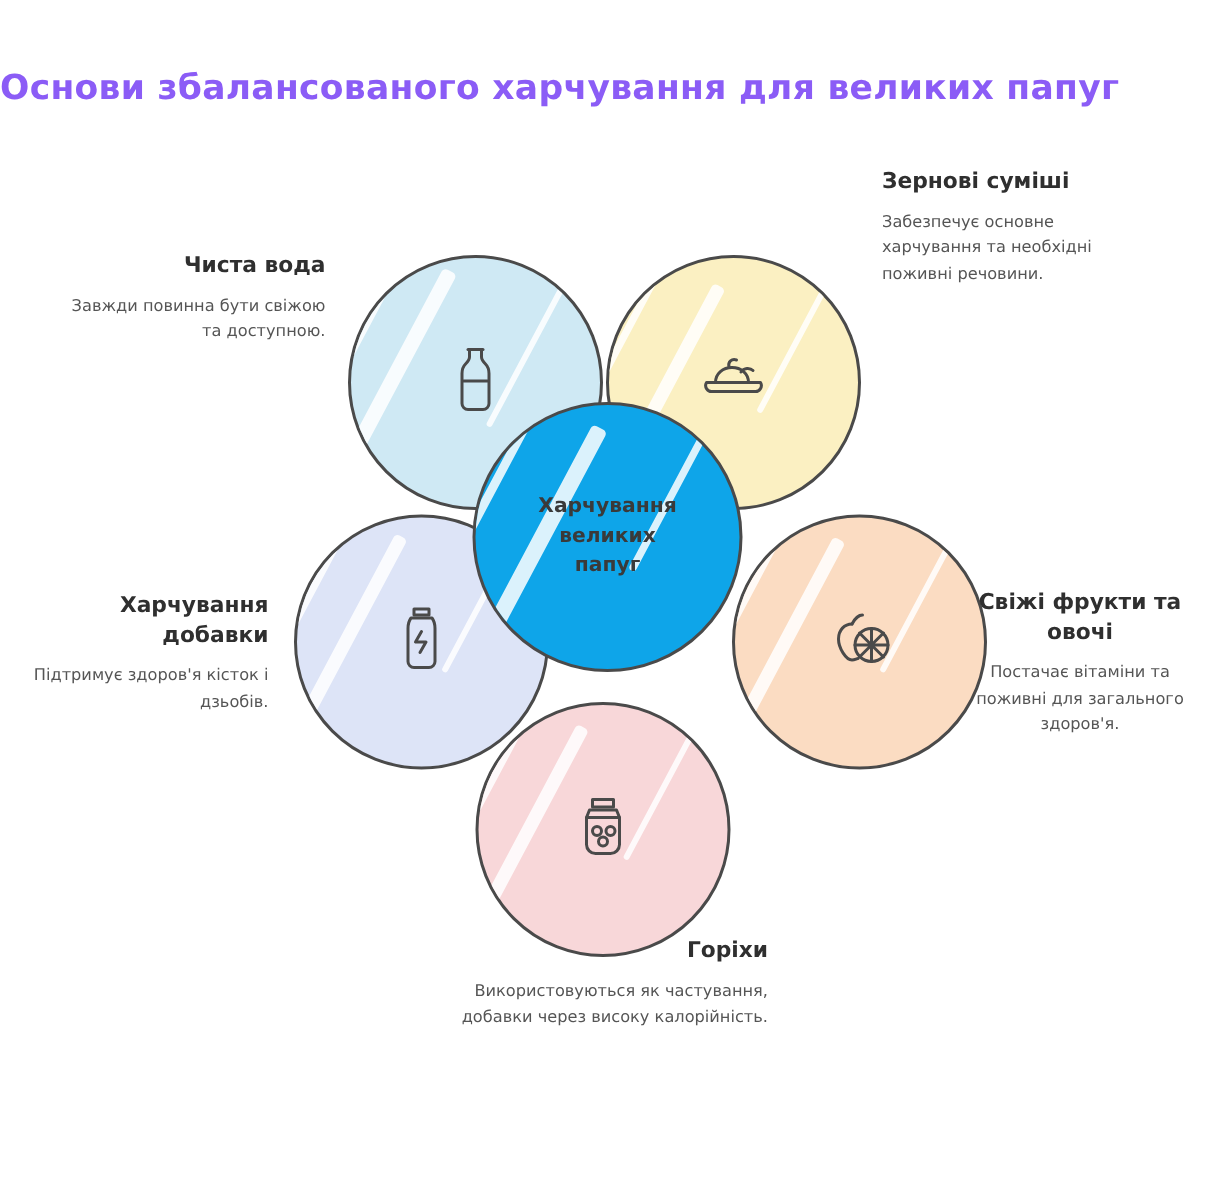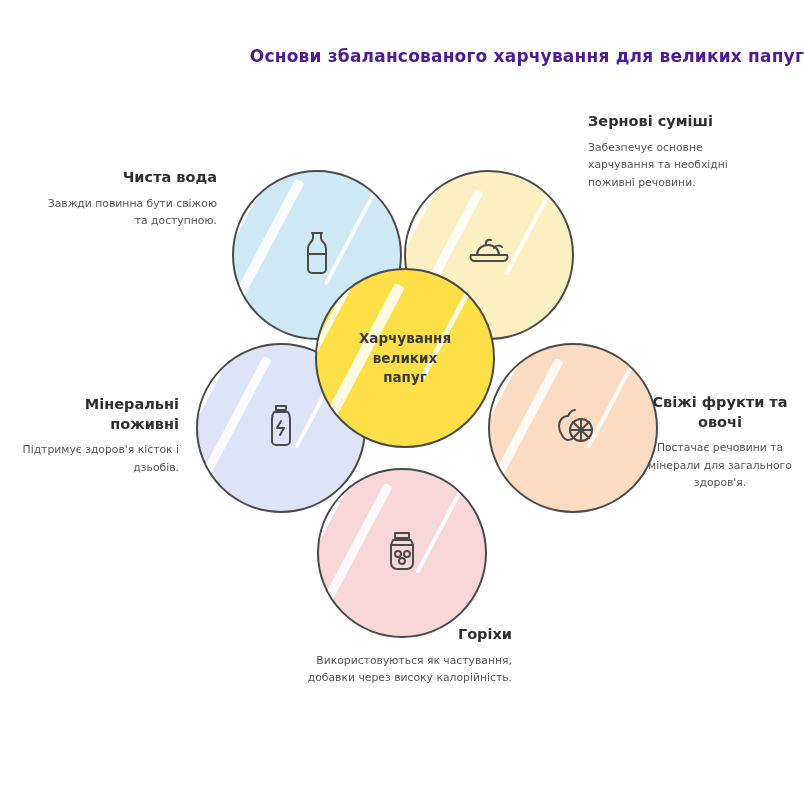--- a/index.html
+++ b/index.html
@@ -19,25 +19,25 @@
     width: 804px;
     height: 791px;
   }
 
   
   #title {
     position: absolute;
     top: 46px;
     left: 0;
     width: 804px;
-    text-align: right;
-    font-size: 17px;
+    text-align: left;
+    font-size: 23px;
     font-weight: bold;
     letter-spacing: 0.2px;
-    color: #4c1d95;
+    color: #8b5cf6;
   }
 
   
   .circle {
     position: absolute;
     border-radius: 50%;
     border: 2.5px solid #4a4a4a;
     box-sizing: border-box;
   }
   .circle .shine {
@@ -53,21 +53,21 @@
     background: rgba(255,255,255,0.85);
     transform: rotate(28deg);
     border-radius: 3px;
   }
 
   #c-water   { left: 232px; top: 170px; width: 170px; height: 170px; background: #cfe9f4; }
   #c-grain   { left: 404px; top: 170px; width: 170px; height: 170px; background: #fbf0c2; }
   #c-mineral { left: 196px; top: 343px; width: 170px; height: 170px; background: #dde4f7; }
   #c-fruit   { left: 488px; top: 343px; width: 170px; height: 170px; background: #fbdcc2; }
   #c-nuts    { left: 317px; top: 468px; width: 170px; height: 170px; background: #f8d7d9; }
-  #c-center  { left: 315px; top: 268px; width: 180px; height: 180px; background: #fde047; z-index: 5; }
+  #c-center  { left: 315px; top: 268px; width: 180px; height: 180px; background: #0ea5e9; z-index: 5; }
 
   .center-label {
     position: absolute;
     left: 0; right: 0; top: 50%;
     transform: translateY(-50%);
     text-align: center;
     font-size: 13.5px;
     font-weight: bold;
     line-height: 1.45;
     color: #3a3a3a;
@@ -210,27 +210,27 @@
     <div class="heading">Зернові суміші</div>
     <div class="body">Забезпечує основне харчування та необхідні поживні речовини.</div>
   </div>
 
   <div class="node align-right" id="n-water">
     <div class="heading">Чиста вода</div>
     <div class="body">Завжди повинна бути свіжою та доступною.</div>
   </div>
 
   <div class="node align-right" id="n-mineral">
-    <div class="heading">Мінеральні поживні</div>
+    <div class="heading">Харчування добавки</div>
     <div class="body">Підтримує здоров'я кісток і дзьобів.</div>
   </div>
 
   <div class="node align-left" id="n-fruit">
     <div class="heading">Свіжі фрукти та овочі</div>
-    <div class="body">Постачає речовини та мінерали для загального здоров'я.</div>
+    <div class="body">Постачає вітаміни та поживні для загального здоров'я.</div>
   </div>
 
   <div class="node align-center" id="n-nuts">
     <div class="heading">Горіхи</div>
     <div class="body">Використовуються як частування, добавки через високу калорійність.</div>
   </div>
 
 </div>
 
 </body></html>

